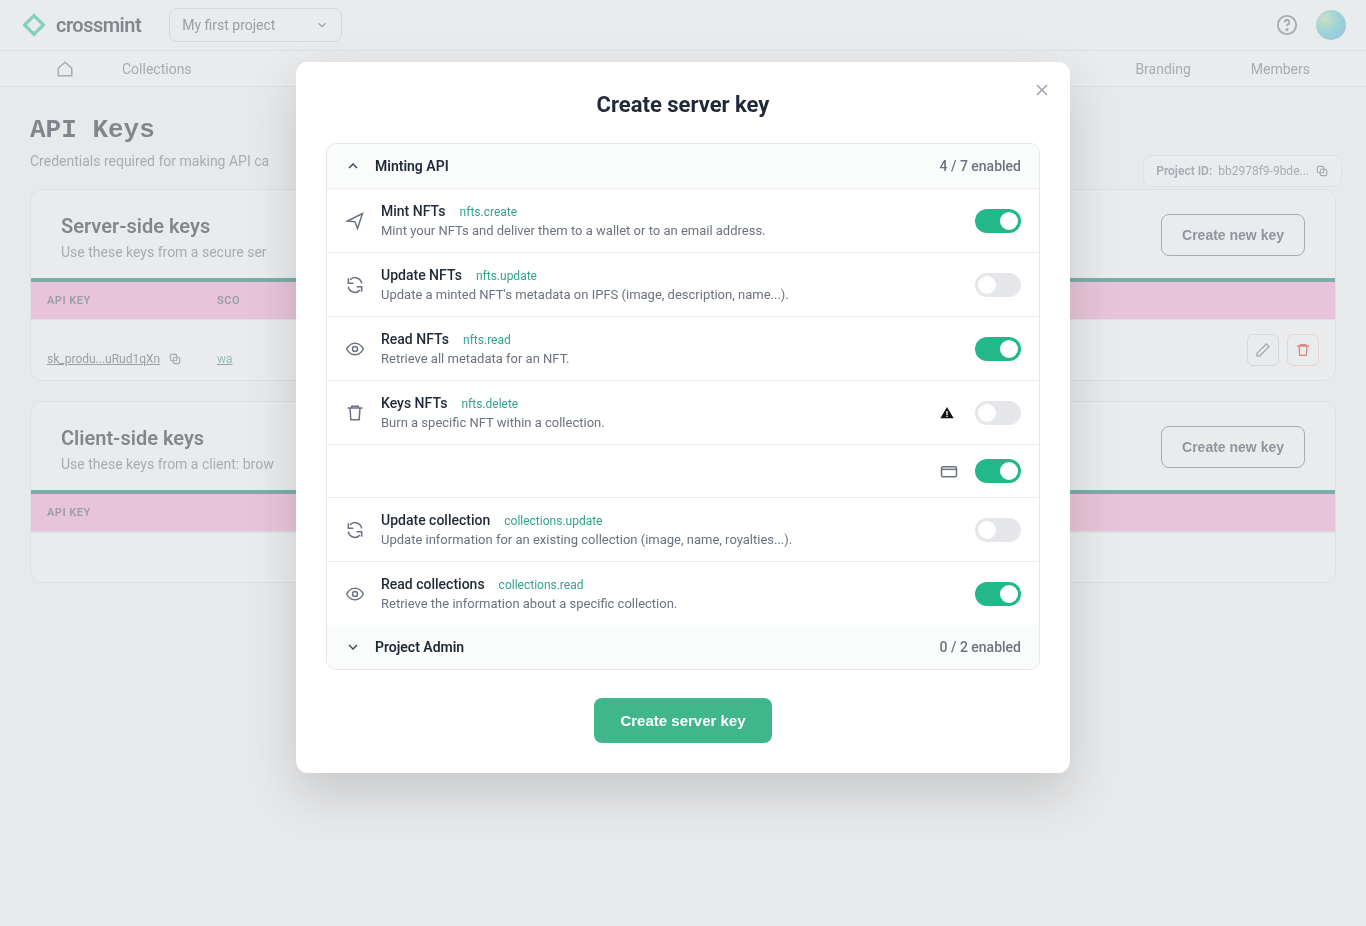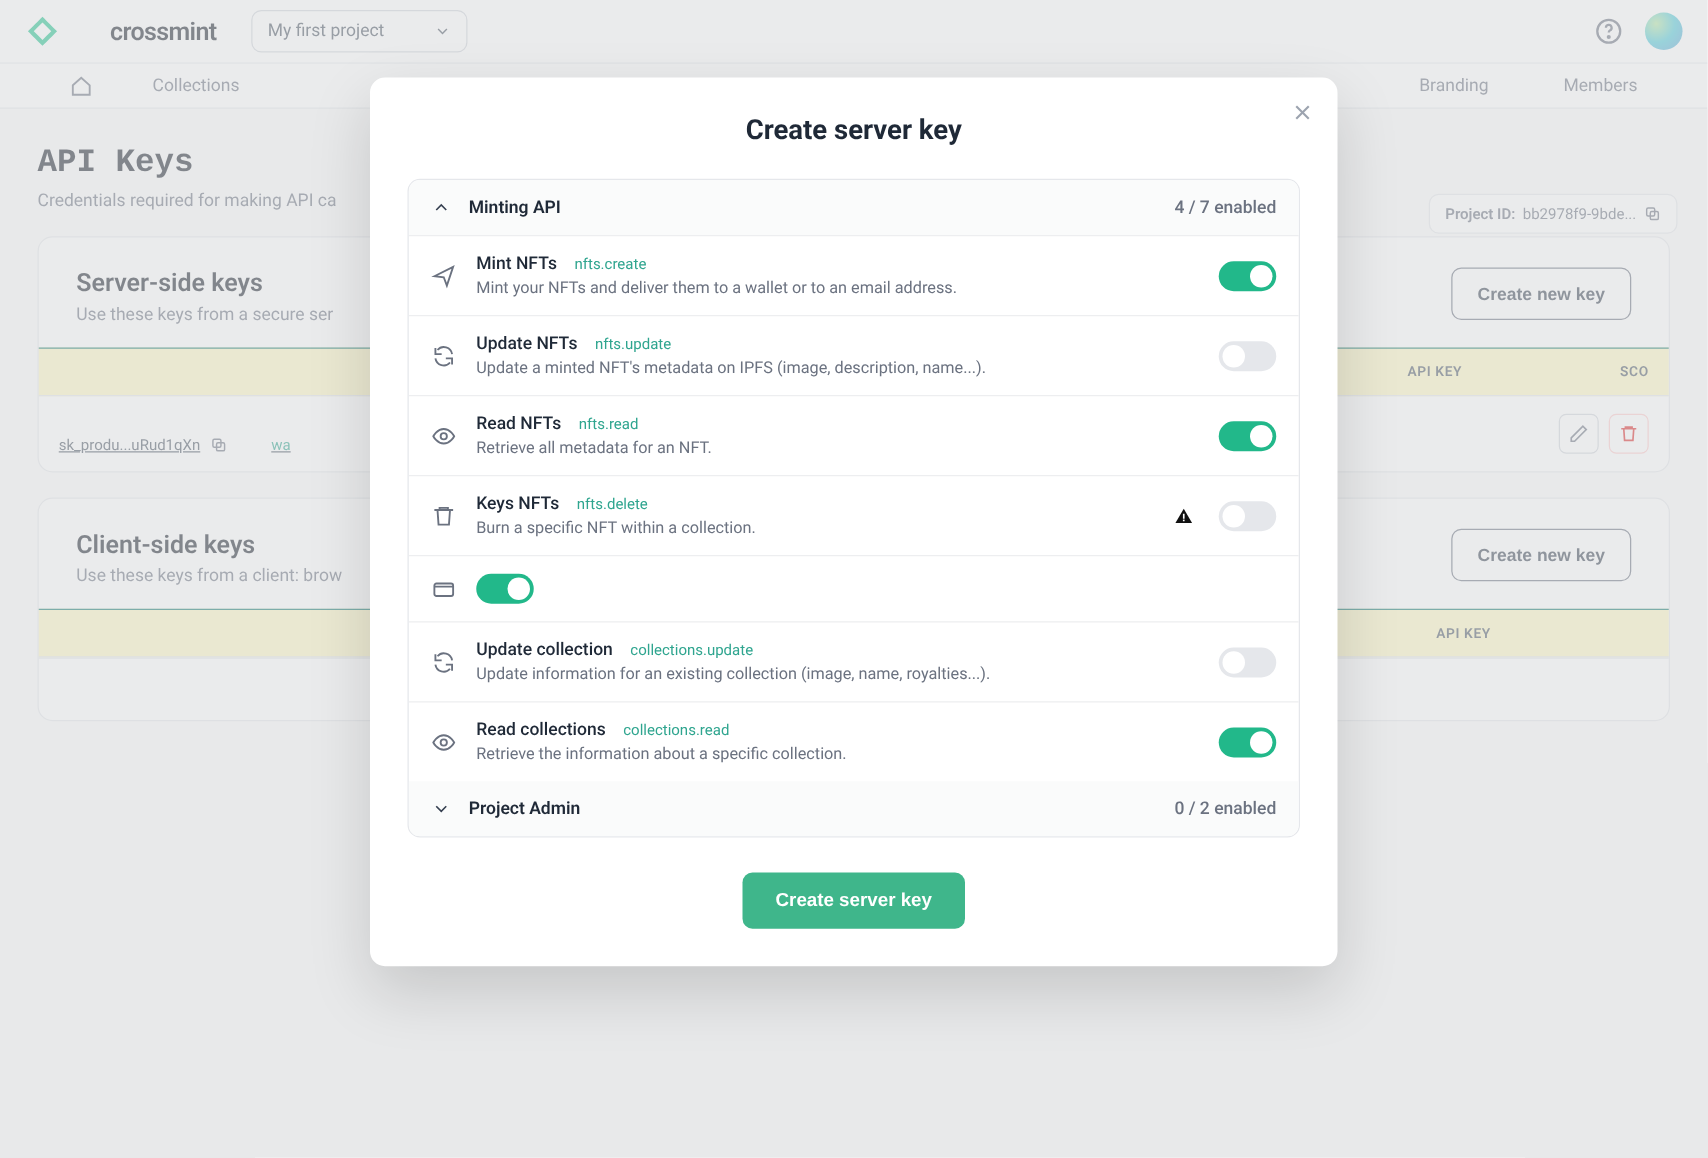--- a/index.html
+++ b/index.html
@@ -15,21 +15,21 @@
 .topbar {
   display: flex;
   align-items: center;
   height: 51px;
   padding: 0 20px;
   border-bottom: 1px solid #e5e7eb;
   background: #fff;
 }
 .logo { display: flex; align-items: center; gap: 8px; }
 .logo-icon { width: 28px; height: 28px; color: #22c38e; }
-.logo-text { font-size: 20px; font-weight: 600; color: #1a202c; letter-spacing: -0.5px; margin-left: 32px;}
+.logo-text { font-size: 20px; font-weight: 600; color: #1a202c; letter-spacing: -0.5px;}
 .project-select {
   margin-left: 28px;
   display: flex;
   align-items: center;
   gap: 40px;
   border: 1px solid #d1d5db;
   border-radius: 8px;
   padding: 8px 12px;
   font-size: 14px;
   color: #4b5563;
@@ -83,29 +83,28 @@
   border: 1px solid #6b7280;
   background: #fff;
   border-radius: 8px;
   padding: 12px 20px;
   font-size: 14px;
   font-weight: 600;
   color: #374151;
 }
 .table-head {
   display: flex;
-  background: #fef9c3;
+  background: #f9a8d4;
   padding: 12px 16px;
   font-size: 11px;
   font-weight: 600;
   color: #4b5563;
   letter-spacing: 0.5px;
-  border-top: 1px solid #0f766e;
+  border-top: 4px solid #0f766e;
   border-bottom: 1px solid #e5e7eb;
-  justify-content: flex-end;
 }
 .th-key { width: 170px; }
 .table-row {
   display: flex;
   align-items: flex-end;
   padding: 14px 16px;
   font-size: 12px;
   color: #4b5563;
   text-decoration: underline;
 }
@@ -170,20 +169,21 @@
   cursor: pointer;
 }
 .section-count { margin-left: auto; color: #6b7280; font-weight: 500; }
 .chev { width: 16px; height: 16px; margin-right: 14px; color: #374151; }
 .perm-row {
   display: flex;
   align-items: center;
   padding: 14px 18px;
   border-top: 1px solid #edeef0;
   gap: 16px;
+  justify-content: flex-end;
 }
 .perm-icon { width: 20px; height: 20px; color: #6b7280; flex-shrink: 0; }
 .perm-body { flex: 1; }
 .perm-title-line { display: flex; align-items: baseline; gap: 14px; }
 .perm-name { font-size: 14px; font-weight: 500; color: #1f2937; }
 .perm-scope { font-size: 12px; color: #2fa58f; }
 .perm-desc { font-size: 13px; color: #6b7280; margin-top: 4px; }
 .warn-icon { width: 16px; height: 16px; color: #111; margin-right: 4px;}
 .toggle {
   width: 46px; height: 24px;

